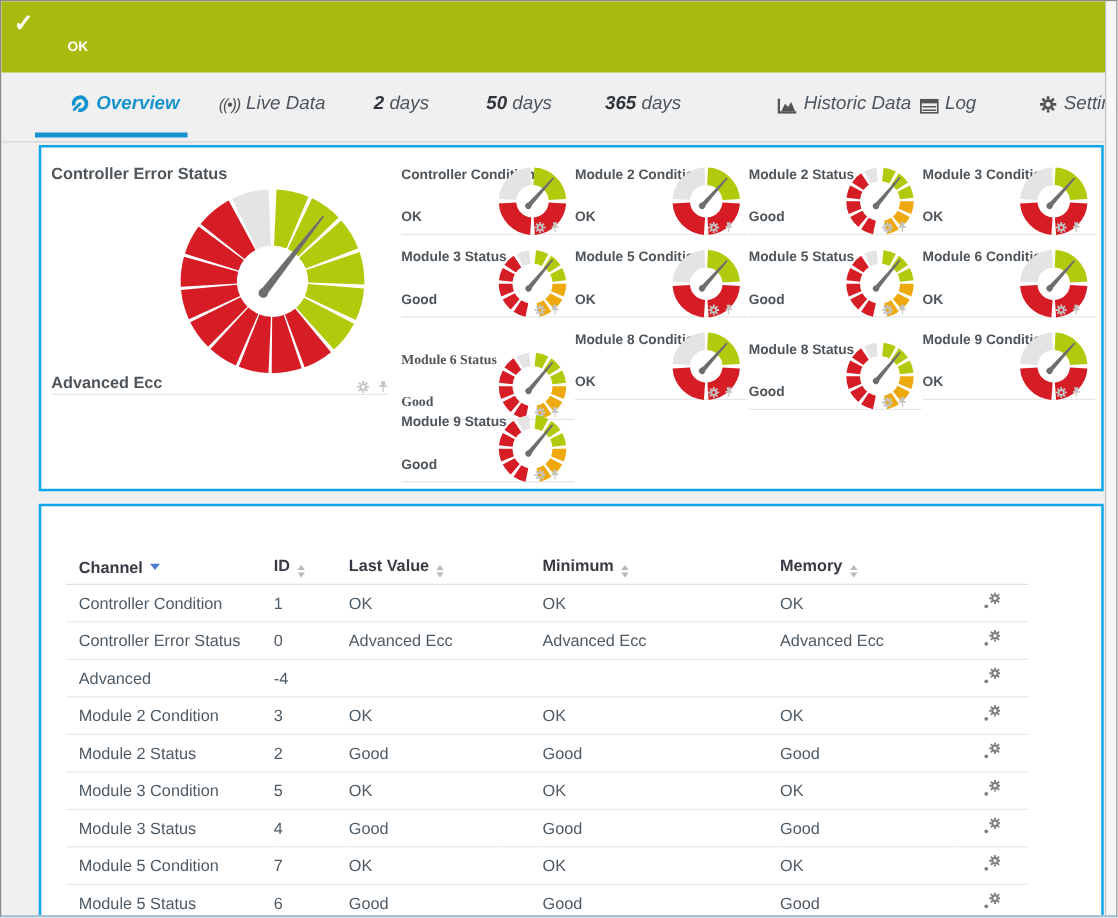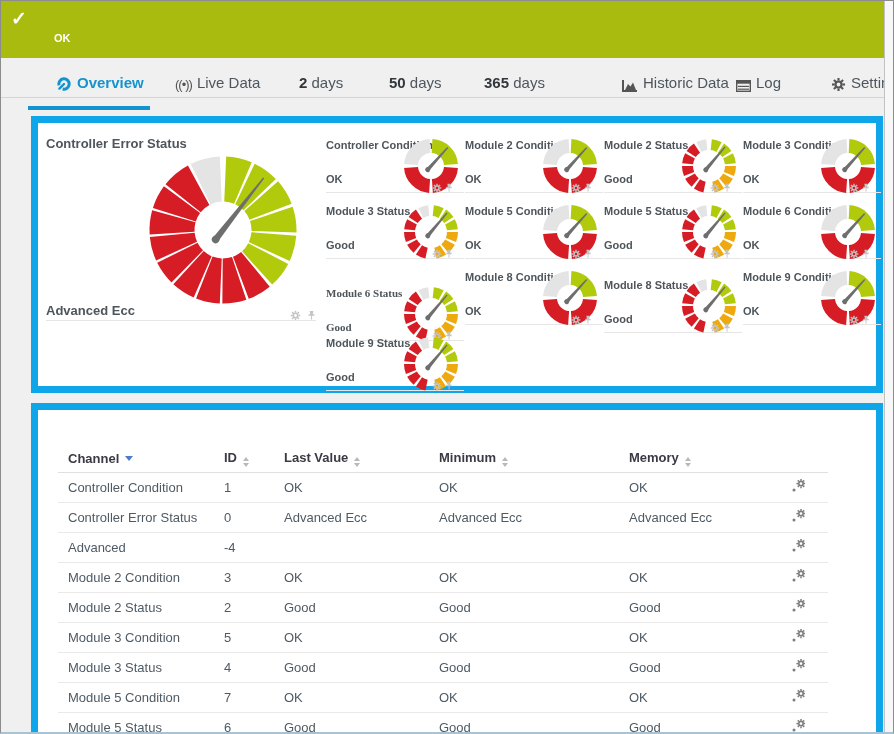--- a/index.html
+++ b/index.html
@@ -7,30 +7,30 @@
           border:1px solid #8c8c8c;border-bottom:2px solid #a8c4d4;box-sizing:border-box;}
   
   #sensor-header{position:absolute;left:0;top:0;width:886px;height:57px;background:var(--header-green);color:#fff;}
   .hdr-check{position:absolute;left:10px;top:6px;font-size:19px;font-weight:bold;}
   .hdr-line1{position:absolute;left:33px;top:7px;font-size:18px;white-space:nowrap;}
   .hdr-kind{font-style:italic;margin-right:8px;}
   .hdr-flag{font-size:10px;vertical-align:super;margin-left:3px;}
   .hdr-stars{font-size:12px;margin-left:16px;letter-spacing:1px;vertical-align:6px;}
   .hdr-status{position:absolute;left:53px;top:31px;font-size:11px;font-weight:bold;}
   
-  #tab-bar{position:absolute;left:0;top:57px;width:886px;height:40px;border-bottom:1px solid #d5d5d5;box-sizing:border-box;}
+  #tab-bar{position:absolute;left:0;top:57px;width:886px;height:56px;border-bottom:1px solid #d5d5d5;box-sizing:border-box;font-style:italic;}
   .tab{position:absolute;top:16px;font-size:15px;color:#4d565e;white-space:nowrap;cursor:pointer;}
   .tab .tlabel{vertical-align:2px;}
   .tab b{color:#30363b;}
   .tab.active{color:var(--accent-blue);font-weight:bold;}
   #active-underline{position:absolute;left:27px;top:48px;width:122px;height:4px;background:var(--accent-blue);}
   .ticon{display:inline-block;vertical-align:-2px;margin-right:5px;}
   .live-glyph{font-size:13px;color:#555;letter-spacing:-1px;margin-right:5px;vertical-align:1px;}
   
-  .panel{position:absolute;left:30px;width:852px;background:#fff;border:7px solid #0ea5e9;box-sizing:border-box;}
+  .panel{position:absolute;left:30px;width:852px;background:#fff;border:2px solid #0ea5e9;box-sizing:border-box;}
   #gauges-panel{top:115px;height:277px;}
   #table-panel{top:402px;height:360px;}
   
   .big-title{position:absolute;left:8px;top:13px;font-size:13px;font-weight:bold;color:#4e555b;}
   #big-gauge{position:absolute;left:100px;top:22px;}
   .big-value{position:absolute;left:8px;top:180px;font-size:13px;font-weight:bold;color:#4e555b;}
   .big-divider{position:absolute;left:8px;top:197px;width:270px;height:1px;background:#e6e6e6;}
   .big-icons{position:absolute;left:252px;top:184px;}
   
   .gcell{position:absolute;width:138px;height:66px;border-bottom:1px solid #e6e6e6;box-sizing:border-box;}

